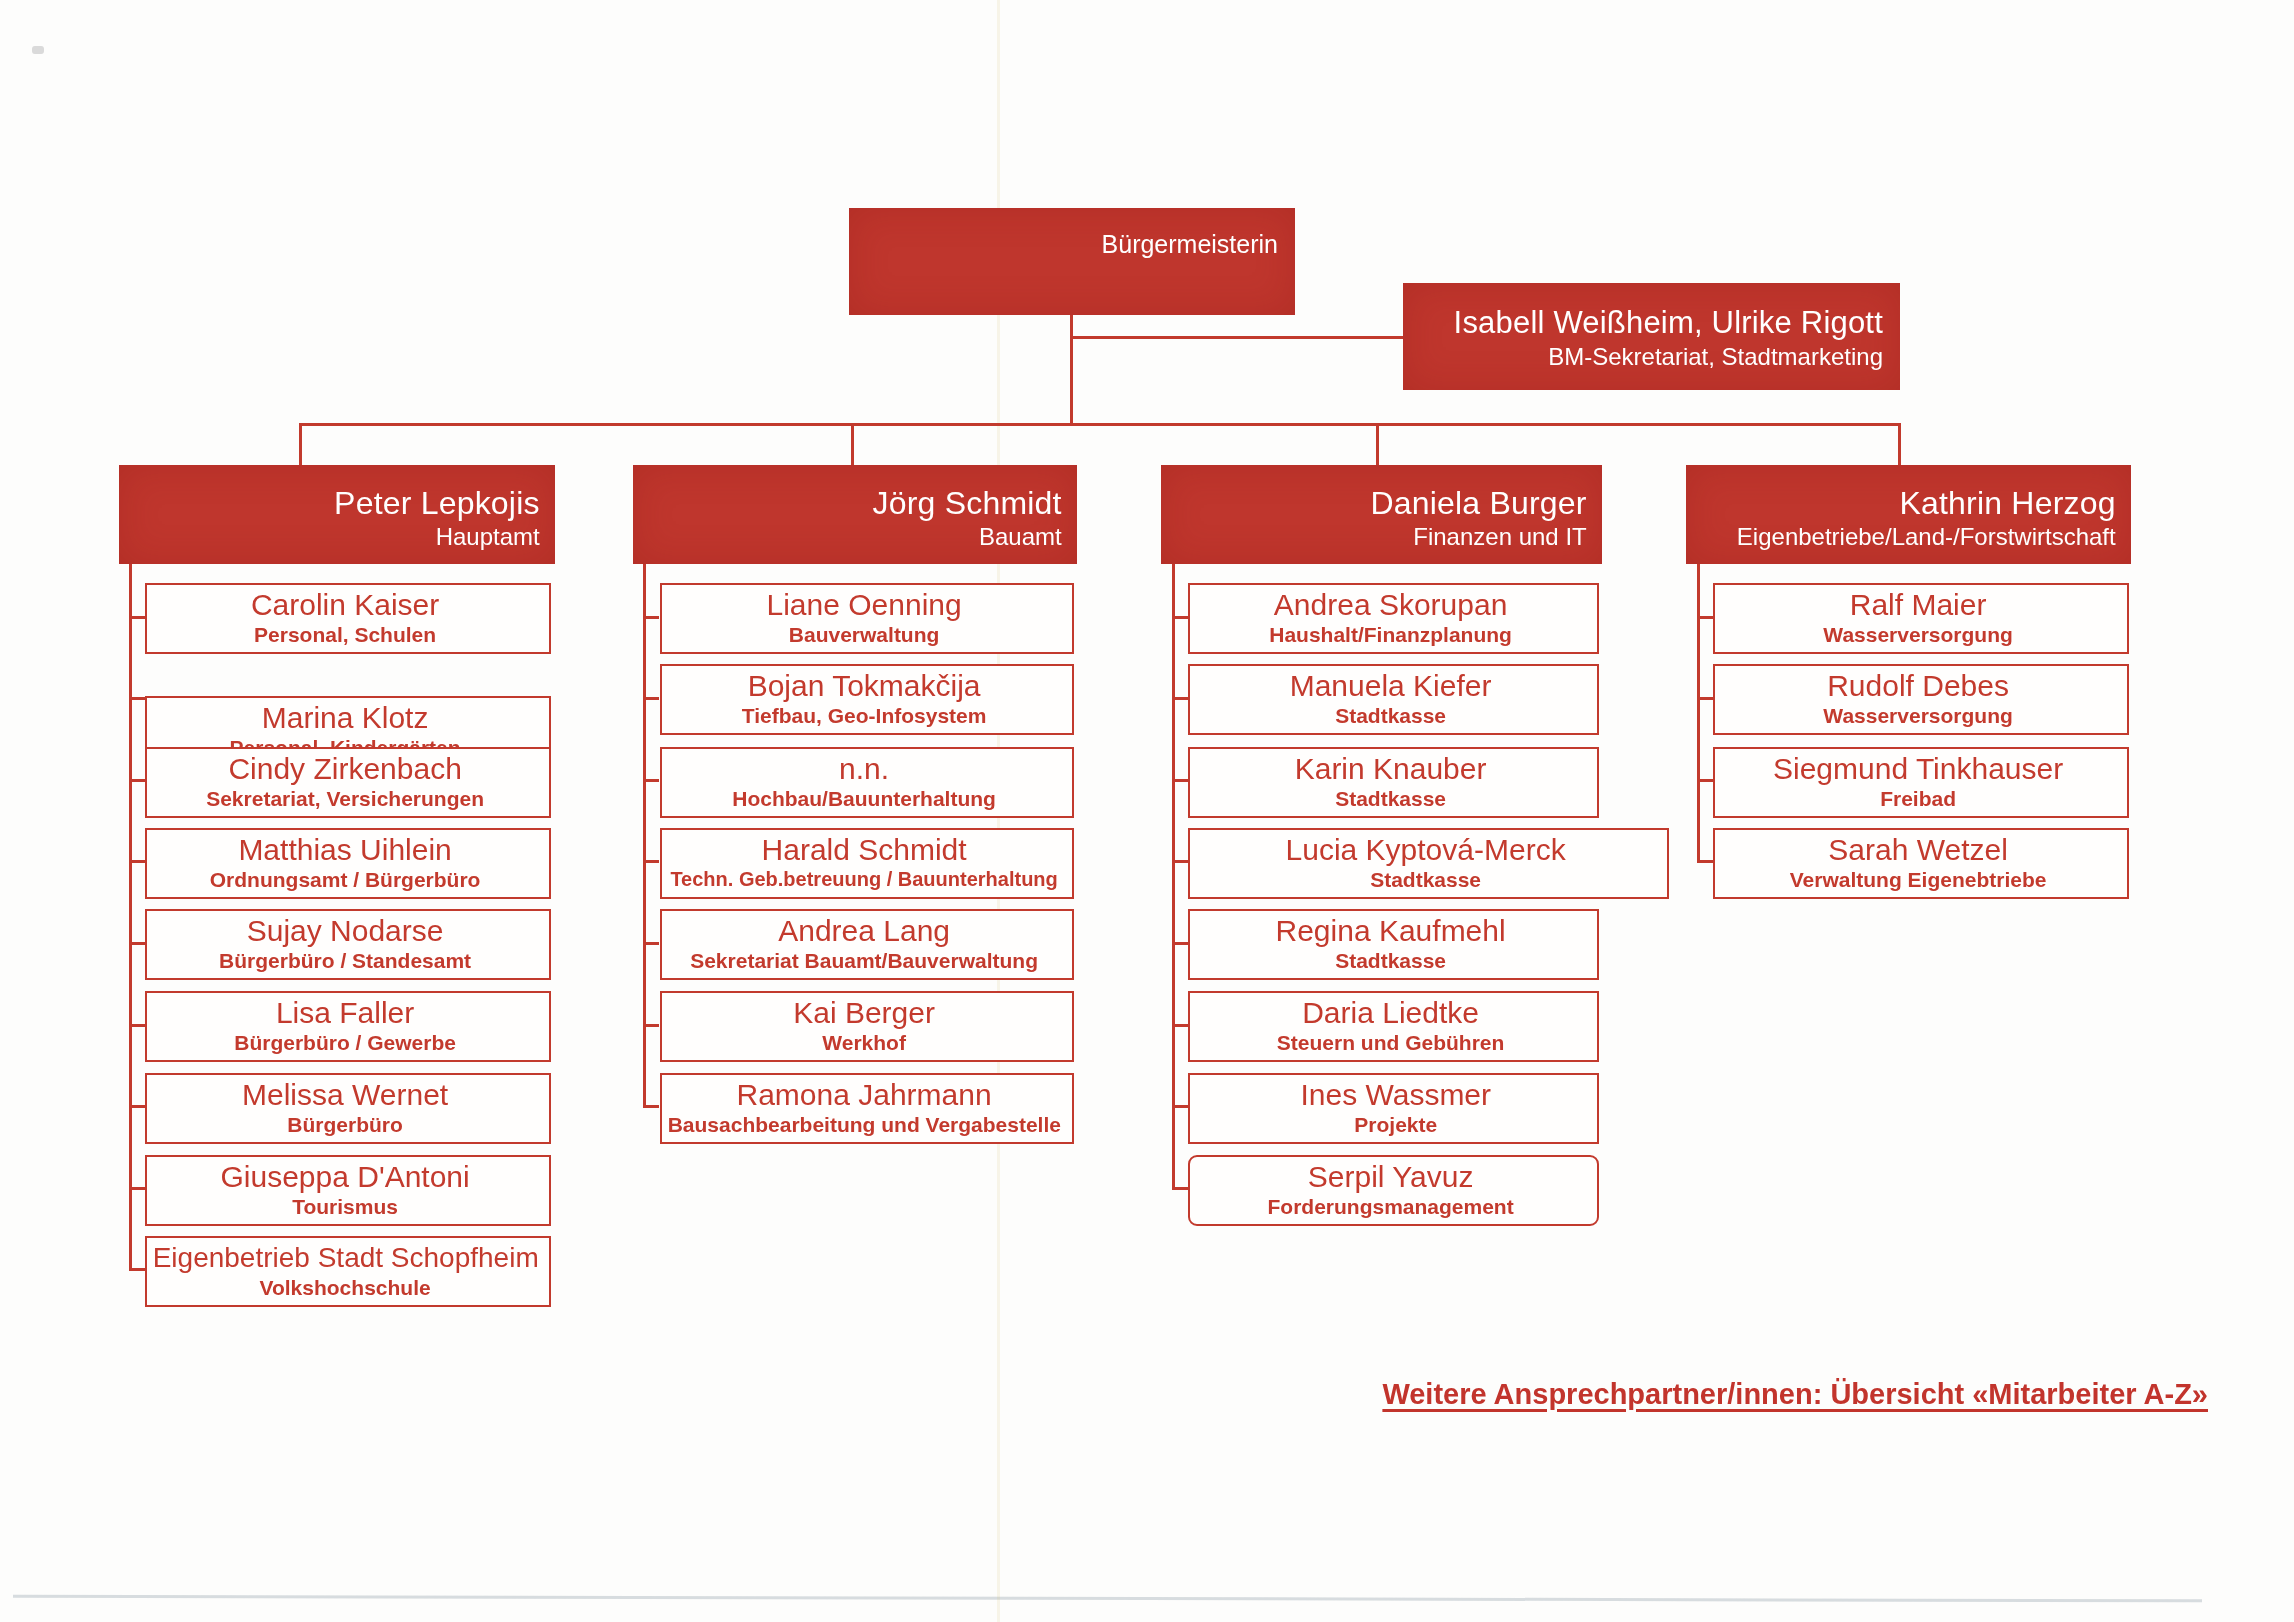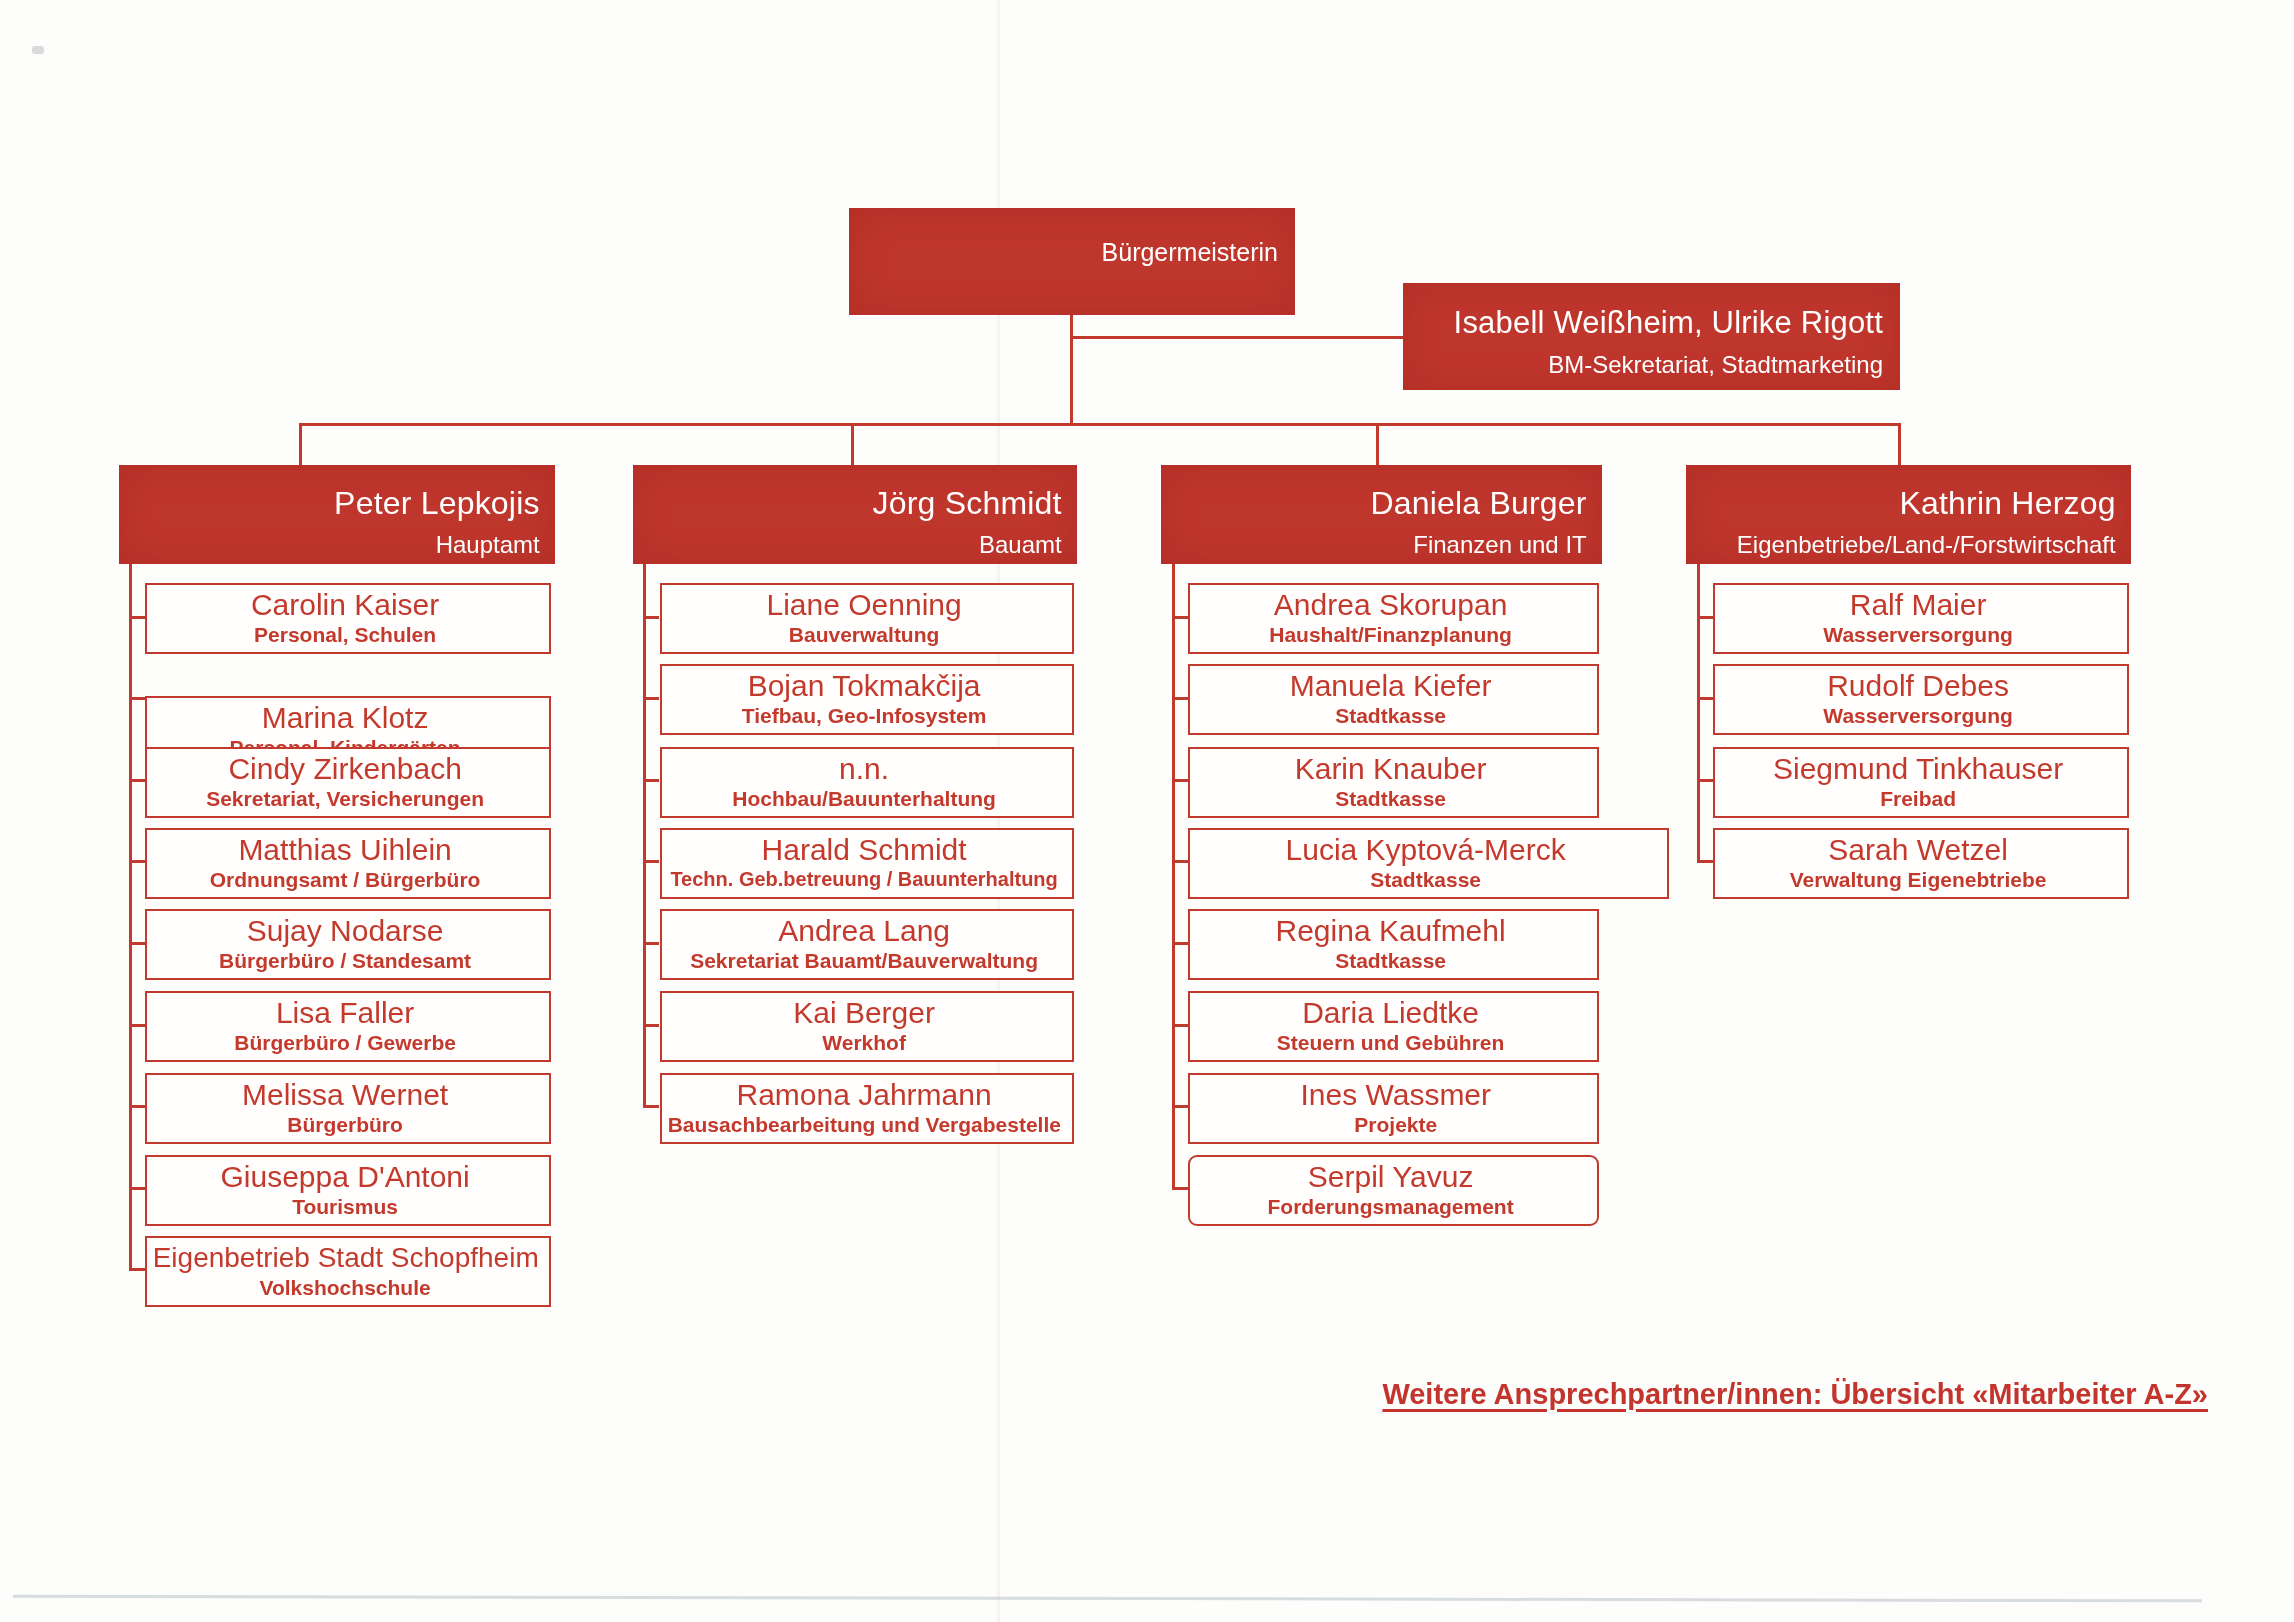--- a/index.html
+++ b/index.html
@@ -4,21 +4,21 @@
 <style>
   html,body{margin:0;padding:0;background:#fdfdfc;}
   .canvas{position:relative;width:2294px;height:1622px;background:#fdfdfc;overflow:hidden;
           font-family:"Liberation Sans",sans-serif;}
   
   .line{position:absolute;background:var(--line,#c23a2d);}
   
   .hbox{position:absolute;background:var(--box-fill,#bf362d);color:var(--header-text,#fff);
         text-align:right;box-sizing:border-box;box-shadow:inset 0 0 38px rgba(130,18,14,.22);}
   .hbox .hname{font-size:32px;line-height:38px;letter-spacing:0.2px;}
-  .hbox .hrole{font-size:24px;line-height:30px;margin-top:8px;}
+  .hbox .hrole{font-size:24px;line-height:30px;}
   .root-box{padding:21px 17px 0 0;}
   .root-box .hname{font-size:32.5px;}
   .root-box .hrole{font-size:25px;}
   .staff-box{padding:21px 17px 0 0;}
   .staff-box .hname{font-size:31px;}
   .dept-head{padding:19px 15.3px 0 0;}
   
   .cbox{position:absolute;background:#fffefd;border:2.9px solid var(--line,#c23a2d);
         box-sizing:border-box;text-align:center;padding:2.9px 11.5px 0 5.7px;height:71px;color:var(--text-red,#c33a2d);}
   .cbox .cname{font-size:30px;line-height:34px;white-space:nowrap;}

